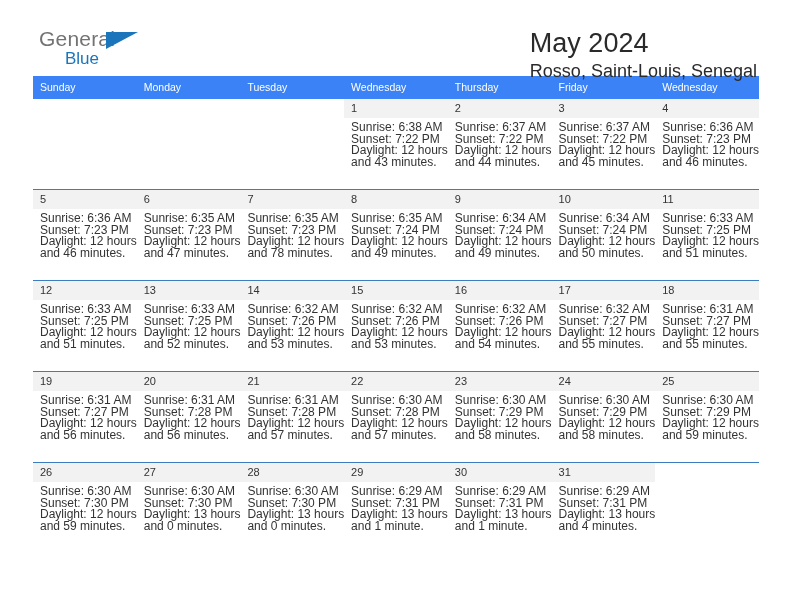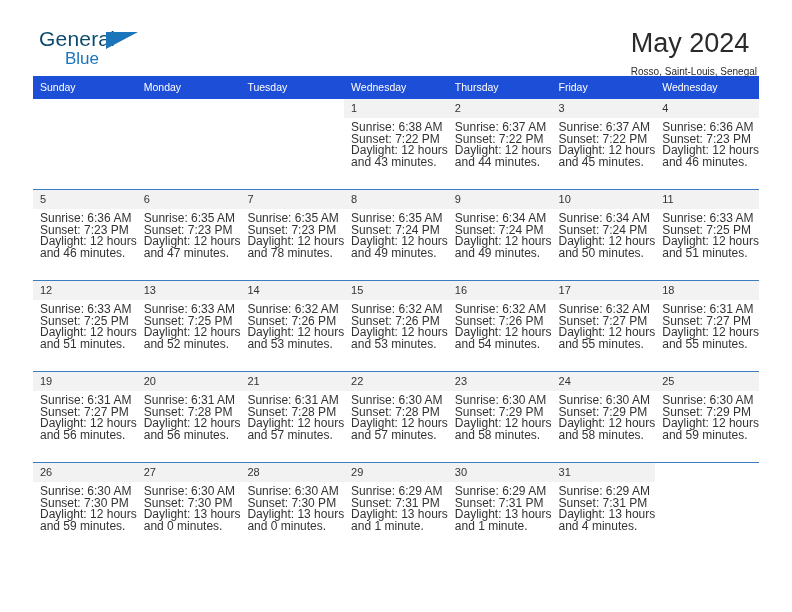--- a/index.html
+++ b/index.html
@@ -33,21 +33,21 @@
   }
   .logo {
     position: relative;
     width: 120px;
     height: 50px;
     padding-left: 6px;
   }
   .logo-general {
     font-size: 21px;
     letter-spacing: 0.2px;
-    color: #0c4a6e;
+    color: #737373;
     line-height: 22px;
     font-family: "Liberation Sans", sans-serif;
   }
   .logo-blue {
     font-size: 17px;
     color: #1b75bb;
     line-height: 21px;
     padding-left: 26px;
     margin-top: -2px;
   }
@@ -65,34 +65,34 @@
     padding-right: 2px;
   }
   .cal-title {
     font-size: 27px;
     color: #2a2a2a;
     line-height: 30px;
     font-weight: normal;
     margin: 0;
   }
   .cal-subtitle {
-    font-size: 10px;
+    font-size: 18px;
     color: #2a2a2a;
     margin-top: 6px;
     line-height: 15px;
   }
 
   
   .calendar {
     width: 726px;
     border-collapse: collapse;
     table-layout: fixed;
   }
   .dow-row th {
-    background: #1d4ed8;
+    background: #3b82f6;
     color: #ffffff;
     font-size: 10.5px;
     font-weight: normal;
     text-align: left;
     padding: 5px 0 6px 7px;
     height: 11px;
     border: none;
   }
   td.day-cell {
     vertical-align: top;

